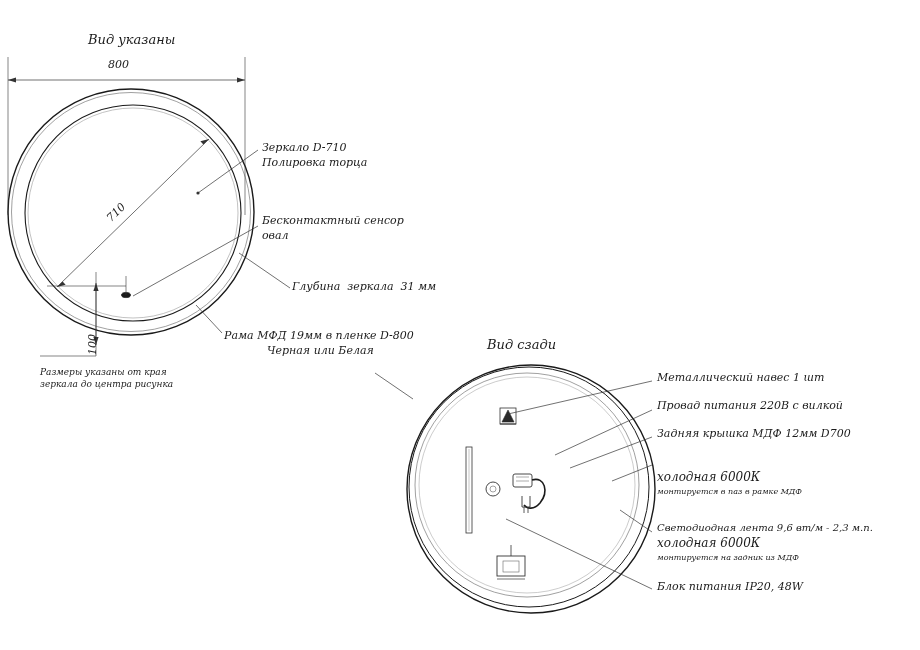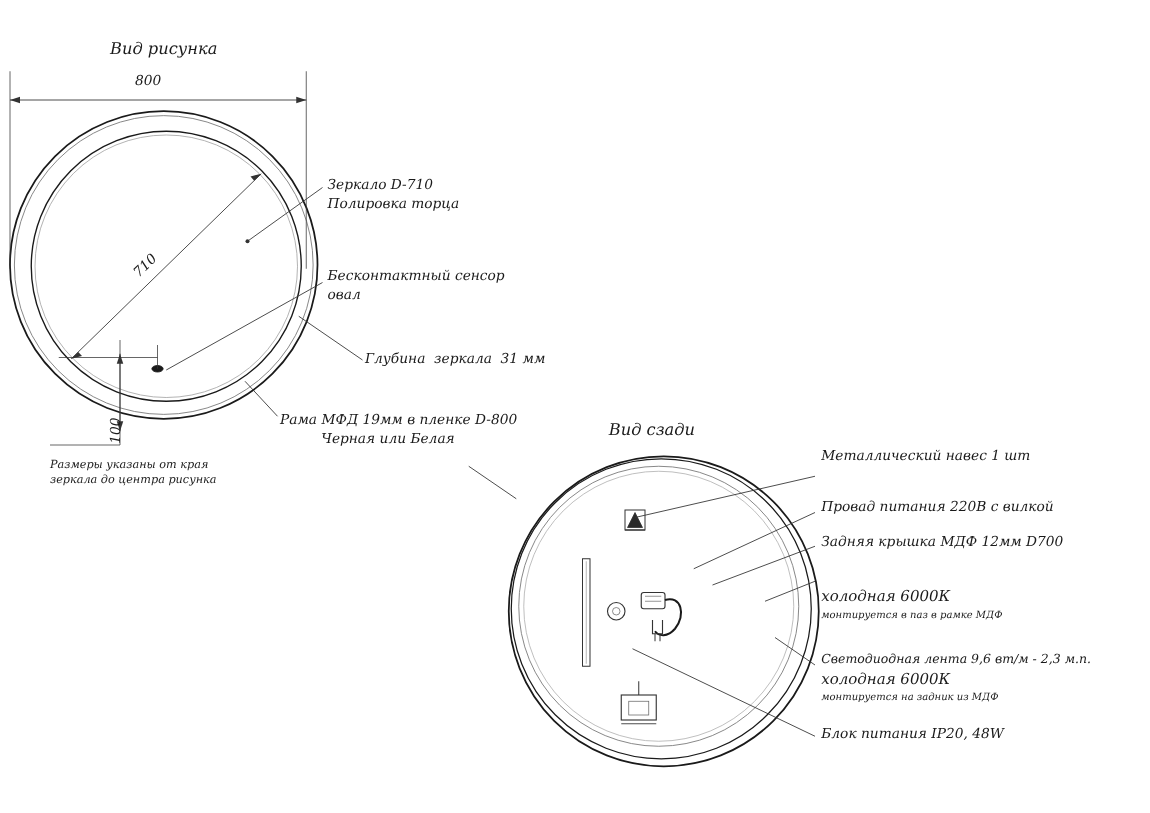--- a/index.html
+++ b/index.html
@@ -135,45 +135,45 @@
 
     <line x1="508" y1="414" x2="652" y2="381" stroke="#333" stroke-width="0.7"></line>
     <line x1="555" y1="455" x2="652" y2="410" stroke="#333" stroke-width="0.7"></line>
     <line x1="570" y1="468" x2="652" y2="437" stroke="#333" stroke-width="0.7"></line>
     <line x1="612" y1="481" x2="652" y2="465" stroke="#333" stroke-width="0.7"></line>
     <line x1="620" y1="510" x2="652" y2="532" stroke="#333" stroke-width="0.7"></line>
     <line x1="506" y1="519" x2="652" y2="589" stroke="#333" stroke-width="0.7"></line>
     <line x1="413" y1="399" x2="375" y2="373" stroke="#333" stroke-width="0.7"></line>
   </svg>
 
-  <div class="lbl t13" style="left:88px; top:32px;">Вид рисунка</div>
+  <div class="lbl t13" style="left:88px; top:32px;">Вид указаны</div>
 
   <div class="lbl t13" style="left:487px; top:337px;">Вид сзади</div>
 
   <div class="dim" style="left:108px; top:58px;">800</div>
 
   <div class="dim rot-710" style="left:104px; top:215px;">710</div>
 
   <div class="dim rot-100" style="left:86px; top:355px;">100</div>
 
   <div class="lbl t11" style="left:262px; top:142px;">Зеркало D-710</div>
   <div class="lbl t11" style="left:262px; top:157px;">Полировка торца</div>
 
   <div class="lbl t11" style="left:262px; top:215px;">Бесконтактный сенсор</div>
   <div class="lbl t11" style="left:262px; top:230px;">овал</div>
 
   <div class="lbl t11" style="left:292px; top:281px;">Глубина  зеркала  31 мм</div>
 
   <div class="lbl t11" style="left:224px; top:330px;">Рама МФД 19мм в пленке D-800</div>
-  <div class="lbl t11" style="left:257px; top:345px;">Черная или Белая</div>
+  <div class="lbl t11" style="left:267px; top:345px;">Черная или Белая</div>
 
   <div class="lbl t9" style="left:40px; top:367px;">Размеры указаны от края</div>
   <div class="lbl t9" style="left:40px; top:379px;">зеркала до центра рисунка</div>
 
-  <div class="lbl t11" style="left:657px; top:359px;">Металлический навес 1 шт</div>
+  <div class="lbl t11" style="left:657px; top:372px;">Металлический навес 1 шт</div>
 
   <div class="lbl t11" style="left:657px; top:400px;text-align:right;">Провад питания 220В с вилкой</div>
 
   <div class="lbl t11" style="left:657px; top:428px;">Задняя крышка МДФ 12мм D700</div>
 
   <div class="lbl t12" style="left:657px; top:470px;">холодная 6000К</div>
   <div class="lbl t8" style="left:657px; top:487px;">монтируется в паз в рамке МДФ</div>
 
   <div class="lbl t10" style="left:657px; top:522px;">Светодиодная лента 9,6 вт/м - 2,3 м.п.</div>
   <div class="lbl t12" style="left:657px; top:536px;">холодная 6000К</div>

